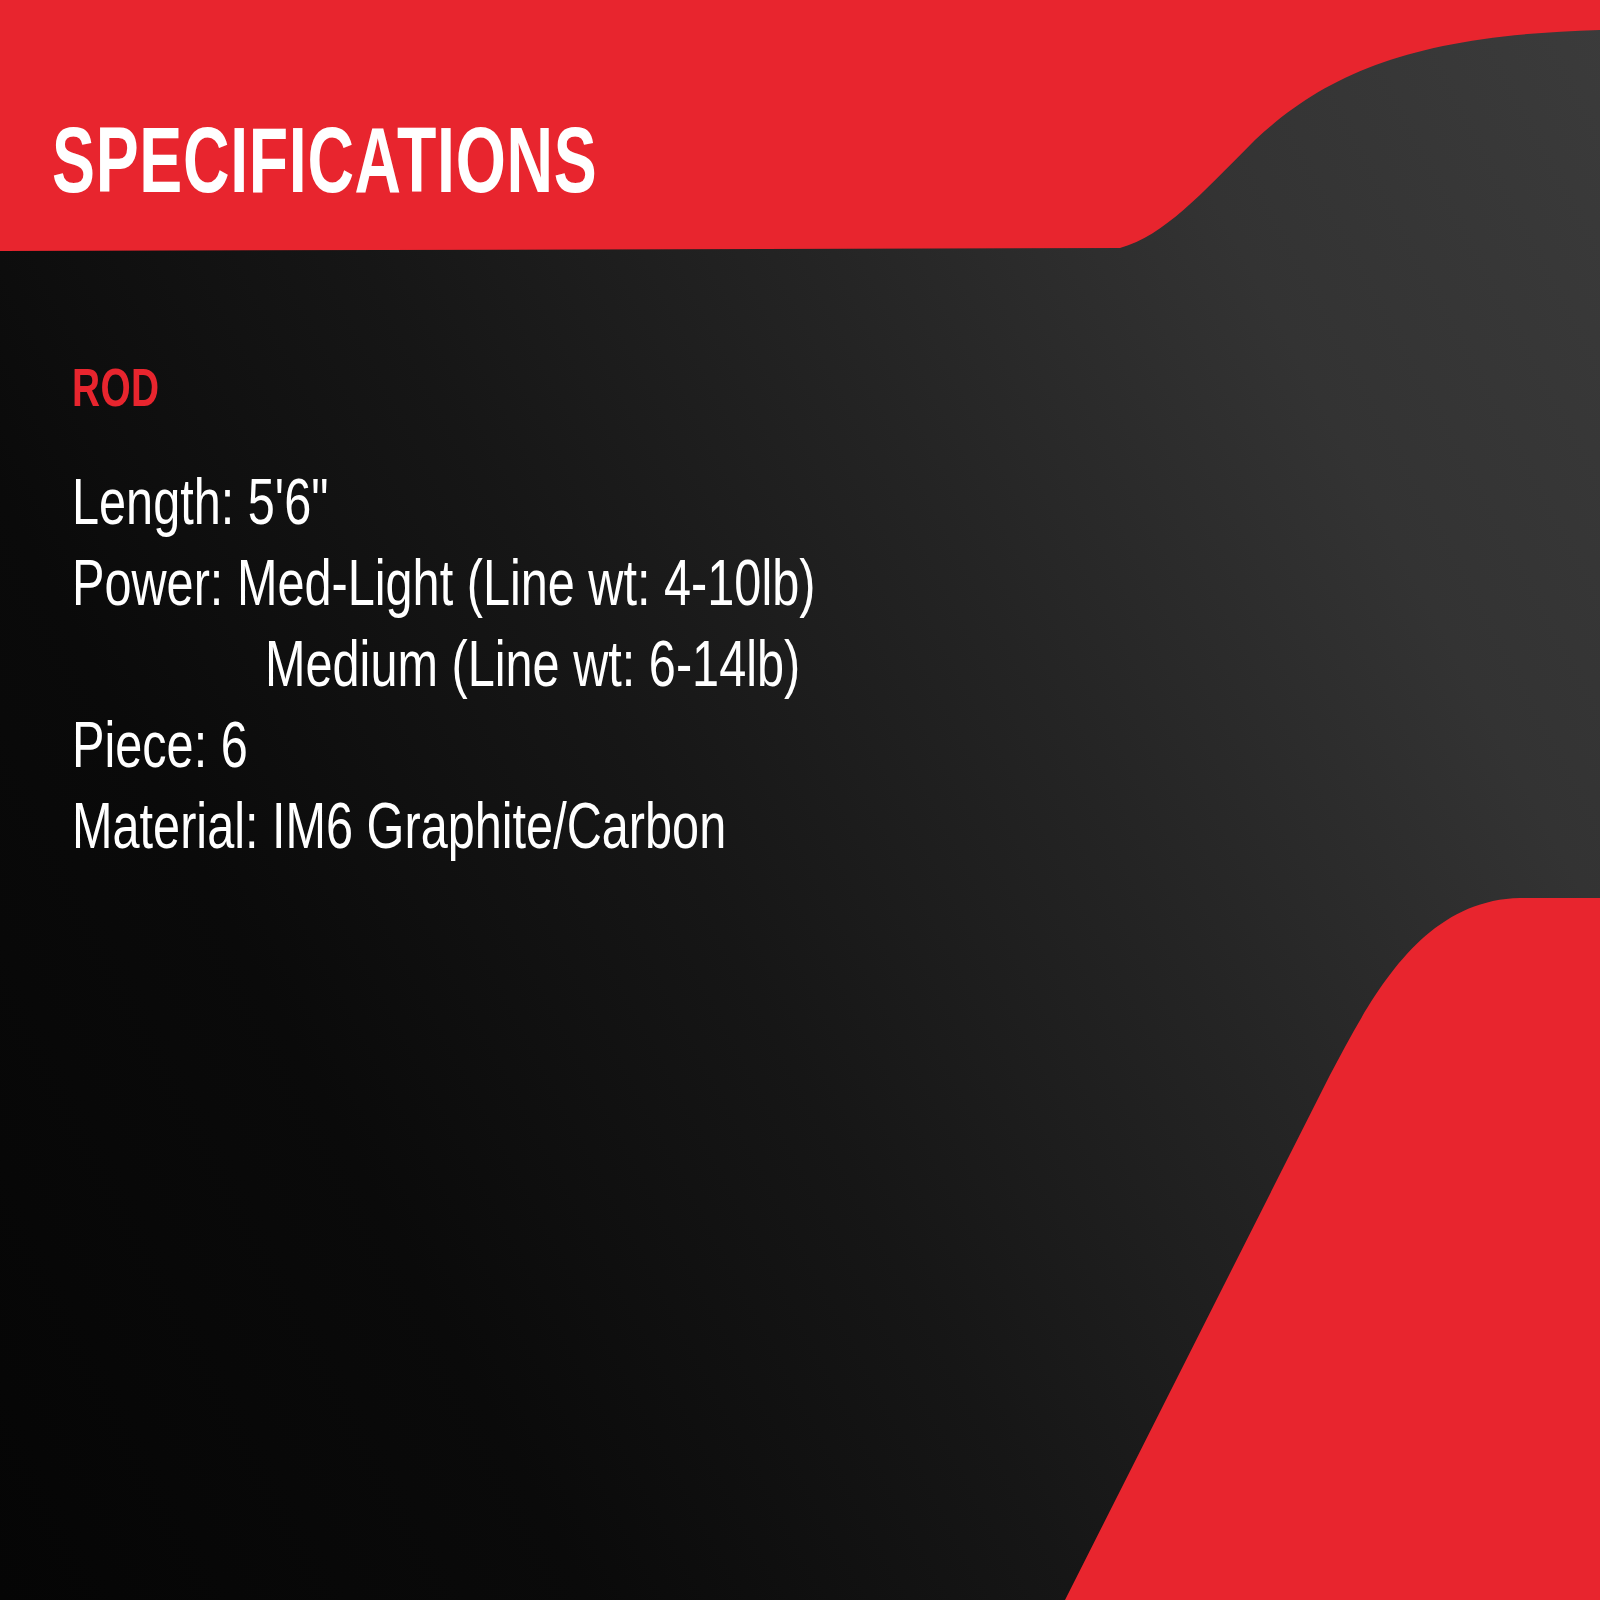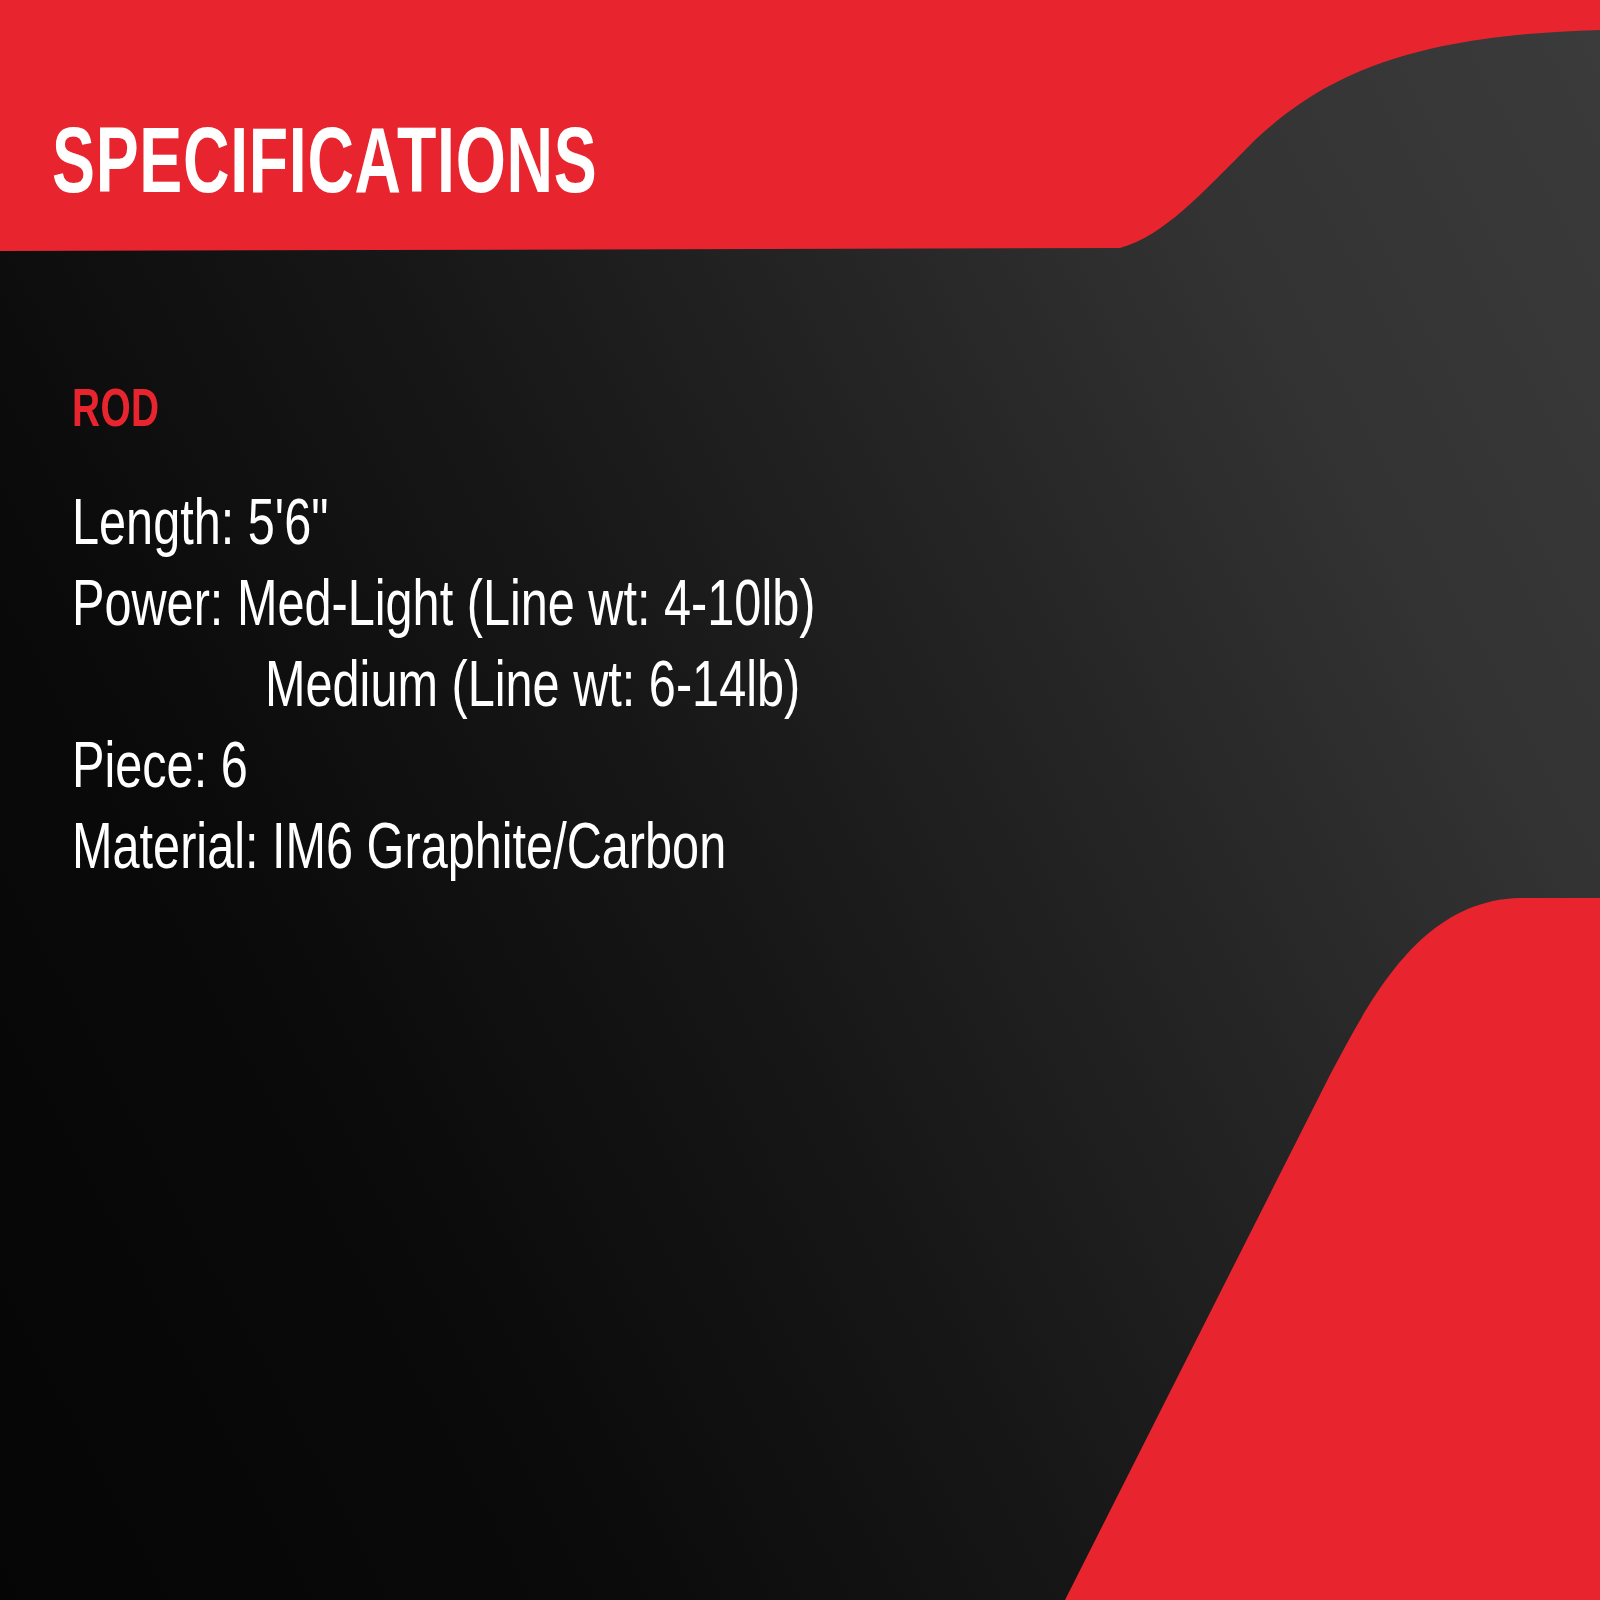--- a/index.html
+++ b/index.html
@@ -56,21 +56,21 @@
   
   .content {
     position: absolute;
     left: 0;
     top: 0;
     width: 1600px;
     height: 1256px;
   }
 
   .section { position: absolute; left: 0; width: 1200px; }
-  .section-rod  { top: 380px; }
+  .section-rod  { top: 360px; }
   .section-reel { top: 975px; }
 
   .section-heading {
     margin: 0 0 0 72px;
     color: #E8252E;
     font-size: 54px;
     line-height: 1;
     font-weight: 700;
     letter-spacing: 0.5px;
     transform: scaleX(0.72);

